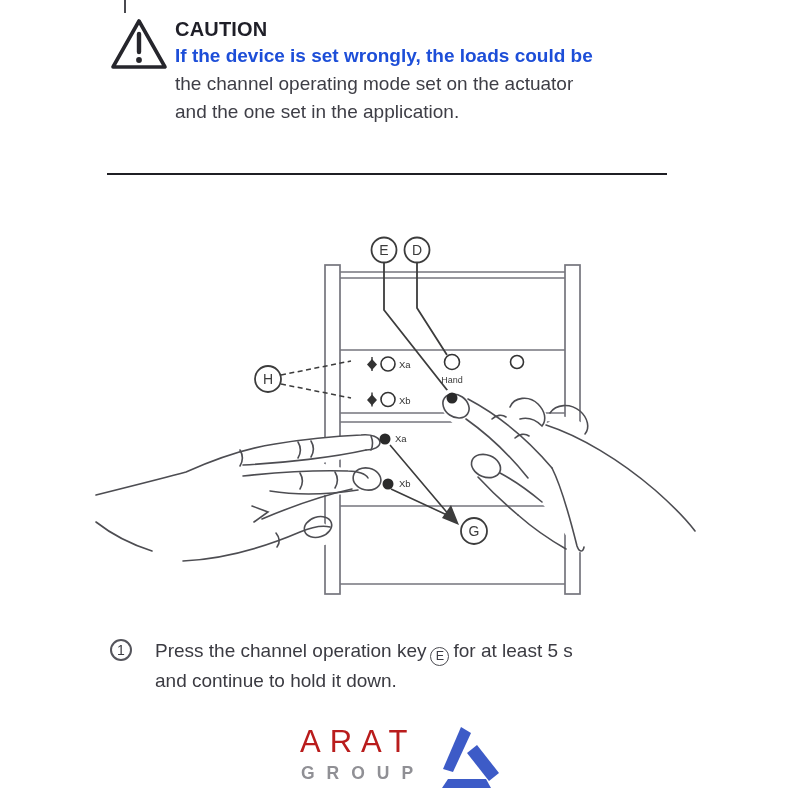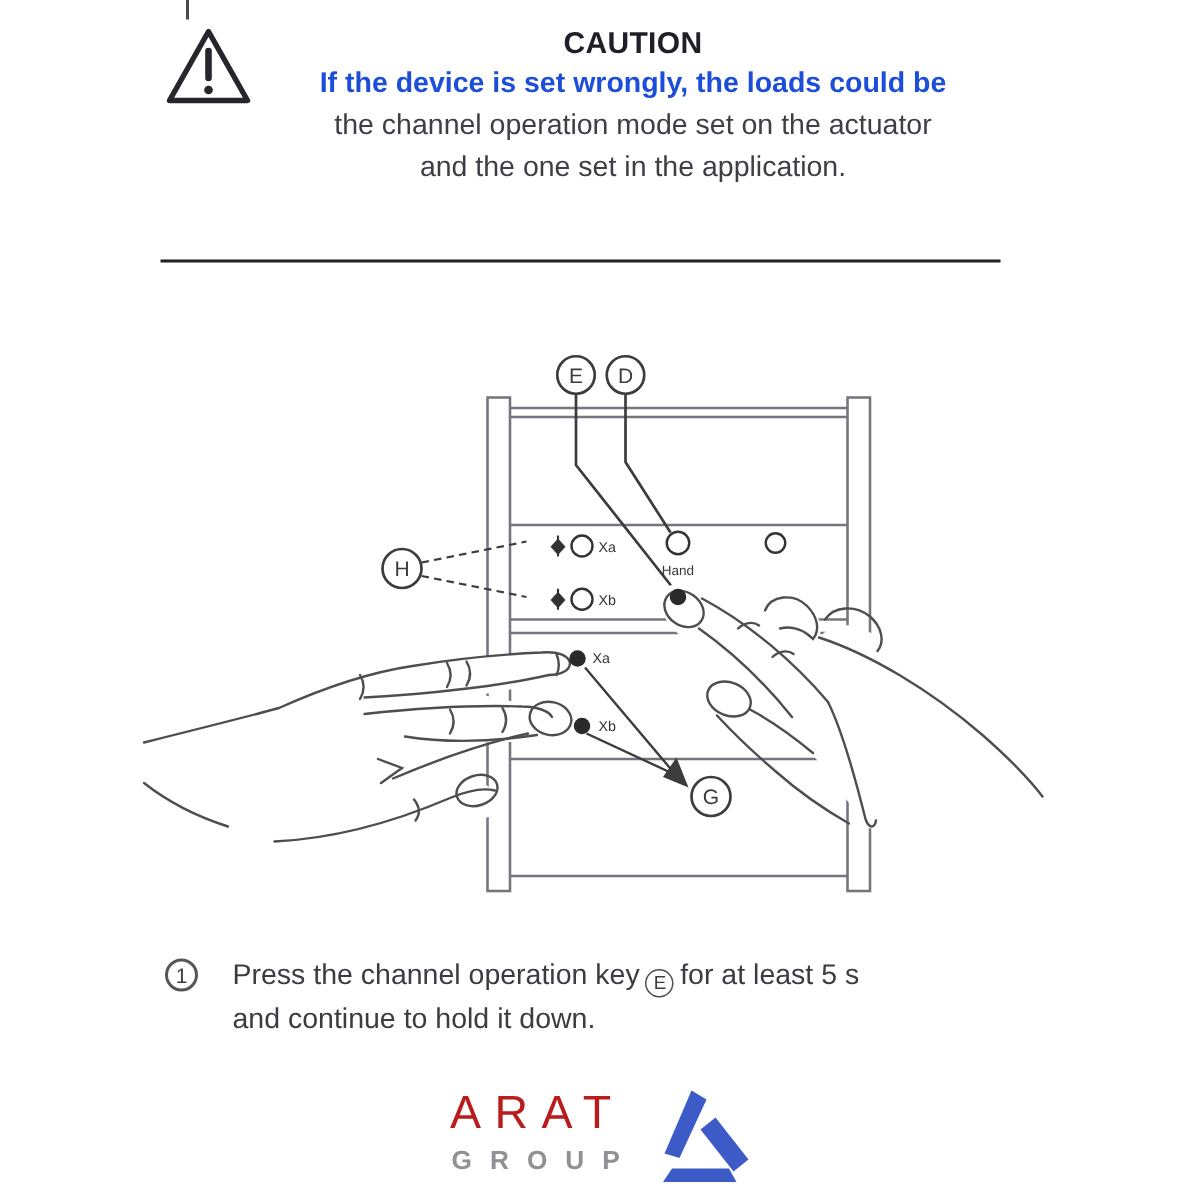--- a/index.html
+++ b/index.html
@@ -4,21 +4,21 @@
 <style>
   html,body{margin:0;padding:0;background:#ffffff;}
   .page{
     position:relative;width:800px;height:800px;background:#fff;overflow:hidden;
     font-family:"Liberation Sans","DejaVu Sans",sans-serif;color:#3e3e46;
   }
   
   .artifact{position:absolute;left:124px;top:0;width:2px;height:13px;background:#4a4a50;}
 
   
-  .caution{position:absolute;left:107px;top:12px;width:562px;text-align:center;}
+  .caution{position:absolute;left:107px;top:12px;width:562px;}
   .warn-tri{position:absolute;left:2px;top:4px;}
   .caution-text{margin-left:68px;}
   .caution-text h3{
     margin:4px 0 0 0;font-size:20px;line-height:26px;font-weight:bold;color:#1f1f28;letter-spacing:.2px;
   }
   .caution-text .cline{font-size:19px;line-height:28px;color:#3e3e46;}
   .caution-text .cline b{color:#1d4ed8;}
   .rule{position:absolute;left:107px;top:173px;width:560px;height:2px;background:#1f1f24;border:0;margin:0;}
 
   
@@ -54,21 +54,21 @@
 
   <section class="caution">
     <svg class="warn-tri" width="60" height="60" viewBox="0 0 60 60">
       <path d="M30 5 L56 51 L4 51 Z" fill="none" stroke="#26262c" stroke-width="3.6" stroke-linejoin="round"></path>
       <line x1="30" y1="18" x2="30" y2="36" stroke="#26262c" stroke-width="4.4" stroke-linecap="round"></line>
       <circle cx="30" cy="44" r="2.9" fill="#26262c"></circle>
     </svg>
     <div class="caution-text">
       <h3>CAUTION</h3>
       <div class="cline"><b>If the device is set wrongly, the loads could be</b><span></span></div>
-      <div class="cline"><b></b><span>the channel operation mode set on the actuator</span></div>
+      <div class="cline"><b></b><span>the channel operating mode set on the actuator</span></div>
       <div class="cline"><b></b><span>and the one set in the application.</span></div>
     </div>
   </section>
 
   <hr class="rule">
 
   <div class="diagram">
     <svg width="615" height="384" viewBox="95 228 615 384">
 
       <g stroke="#75757d" stroke-width="1.7" fill="none">

